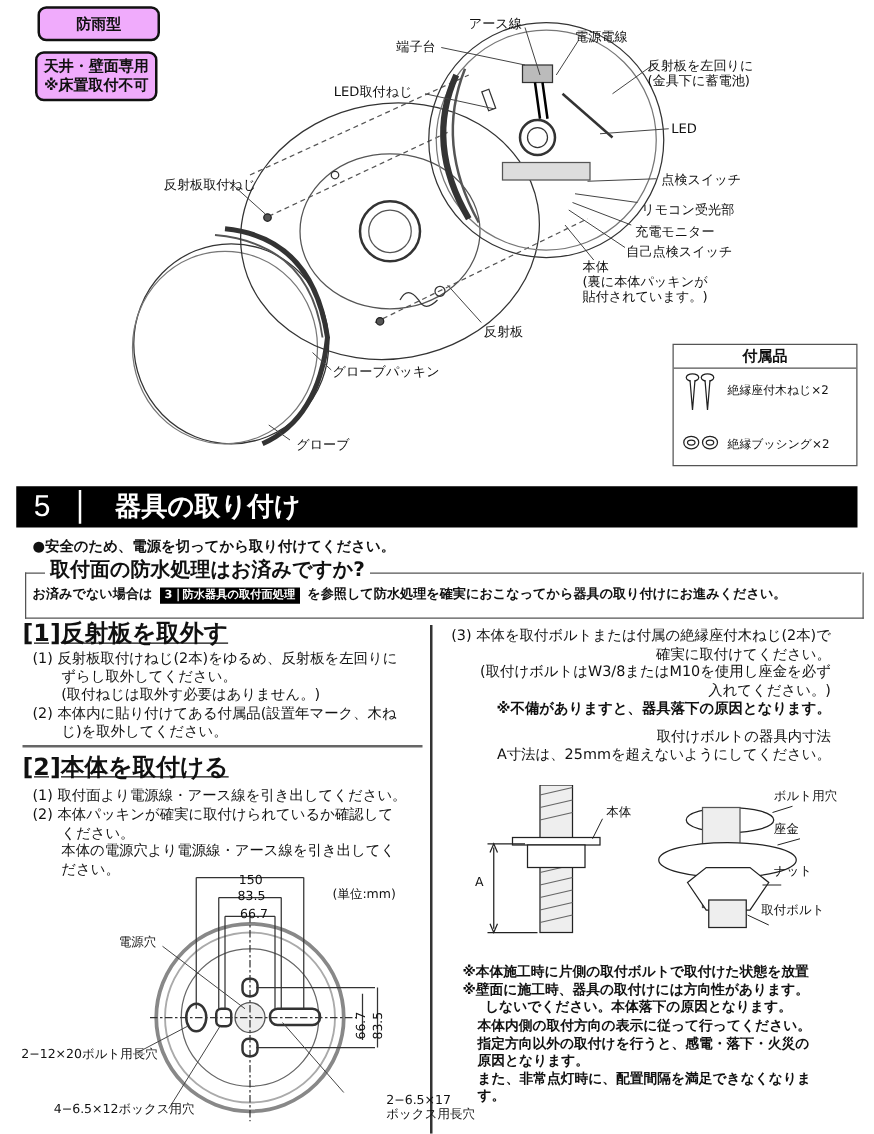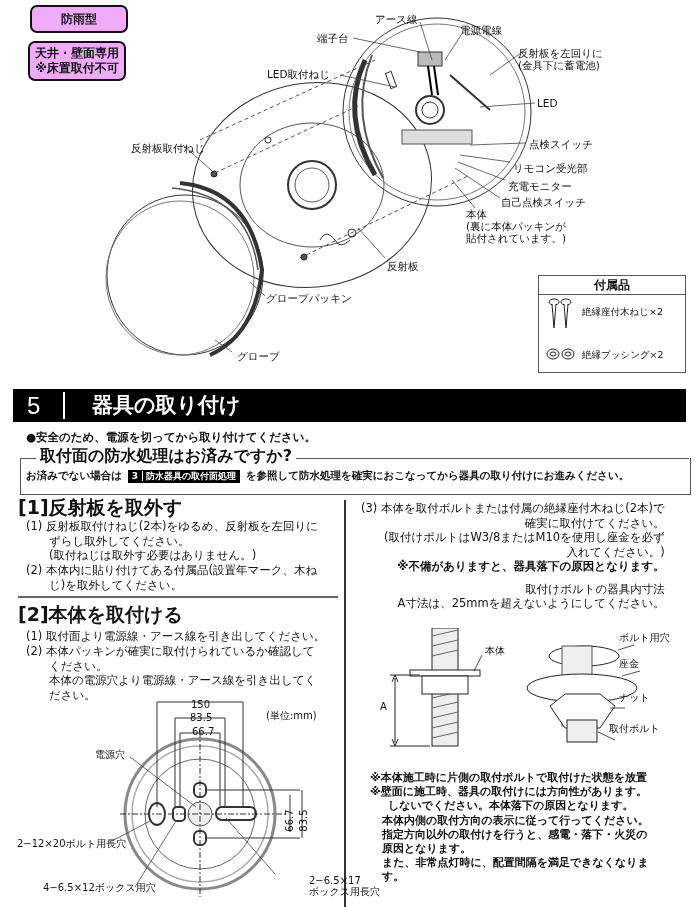--- a/index.html
+++ b/index.html
@@ -16,21 +16,21 @@
   .sec-bar{position:absolute;left:13px;top:389px;width:673px;height:33px;background:#000;color:#fff;}
   .sec-num{position:absolute;left:14px;top:0;font-size:24px;line-height:33px;font-family:"Liberation Sans",sans-serif;}
   .sec-div{position:absolute;left:50px;top:3px;width:2px;height:27px;background:#fff;}
   .sec-title{position:absolute;left:79px;top:0;font-size:21px;line-height:33px;font-weight:bold;}
   .bullet{position:absolute;left:26px;top:430px;font-size:11.5px;font-weight:bold;}
   .wp-box{position:absolute;left:20px;top:458px;width:669px;height:36px;border:1px solid #555;border-top:none;}
   .wp-title{position:absolute;left:36px;top:446px;font-size:16px;font-weight:bold;background:#fff;padding:0 4px;line-height:20px;}
   .wp-text{position:absolute;left:26px;top:468px;font-size:10.5px;font-weight:bold;white-space:nowrap;line-height:14px;}
   .ref-badge{display:inline-block;background:#000;color:#fff;font-size:9px;padding:0 4px;line-height:13px;margin:0 2px;}
   .ref-num{border-right:1px solid #fff;padding-right:4px;margin-right:3px;}
-  .step-h{position:absolute;font-size:19px;font-weight:bold;line-height:22px;}
+  .step-h{position:absolute;font-size:19px;font-weight:bold;line-height:22px;text-decoration:underline;}
   .para{position:absolute;font-size:11.5px;line-height:14.5px;}
   .indent{padding-left:23px;}
   .indent2{padding-left:25px;}
   .hr{position:absolute;height:2px;background:#666;}
   .vr{position:absolute;width:2px;background:#333;}
   .bold{font-weight:bold;}
   .dim{position:absolute;font-size:10px;line-height:11px;white-space:nowrap;}
 </style>
 </head>
 <body>

